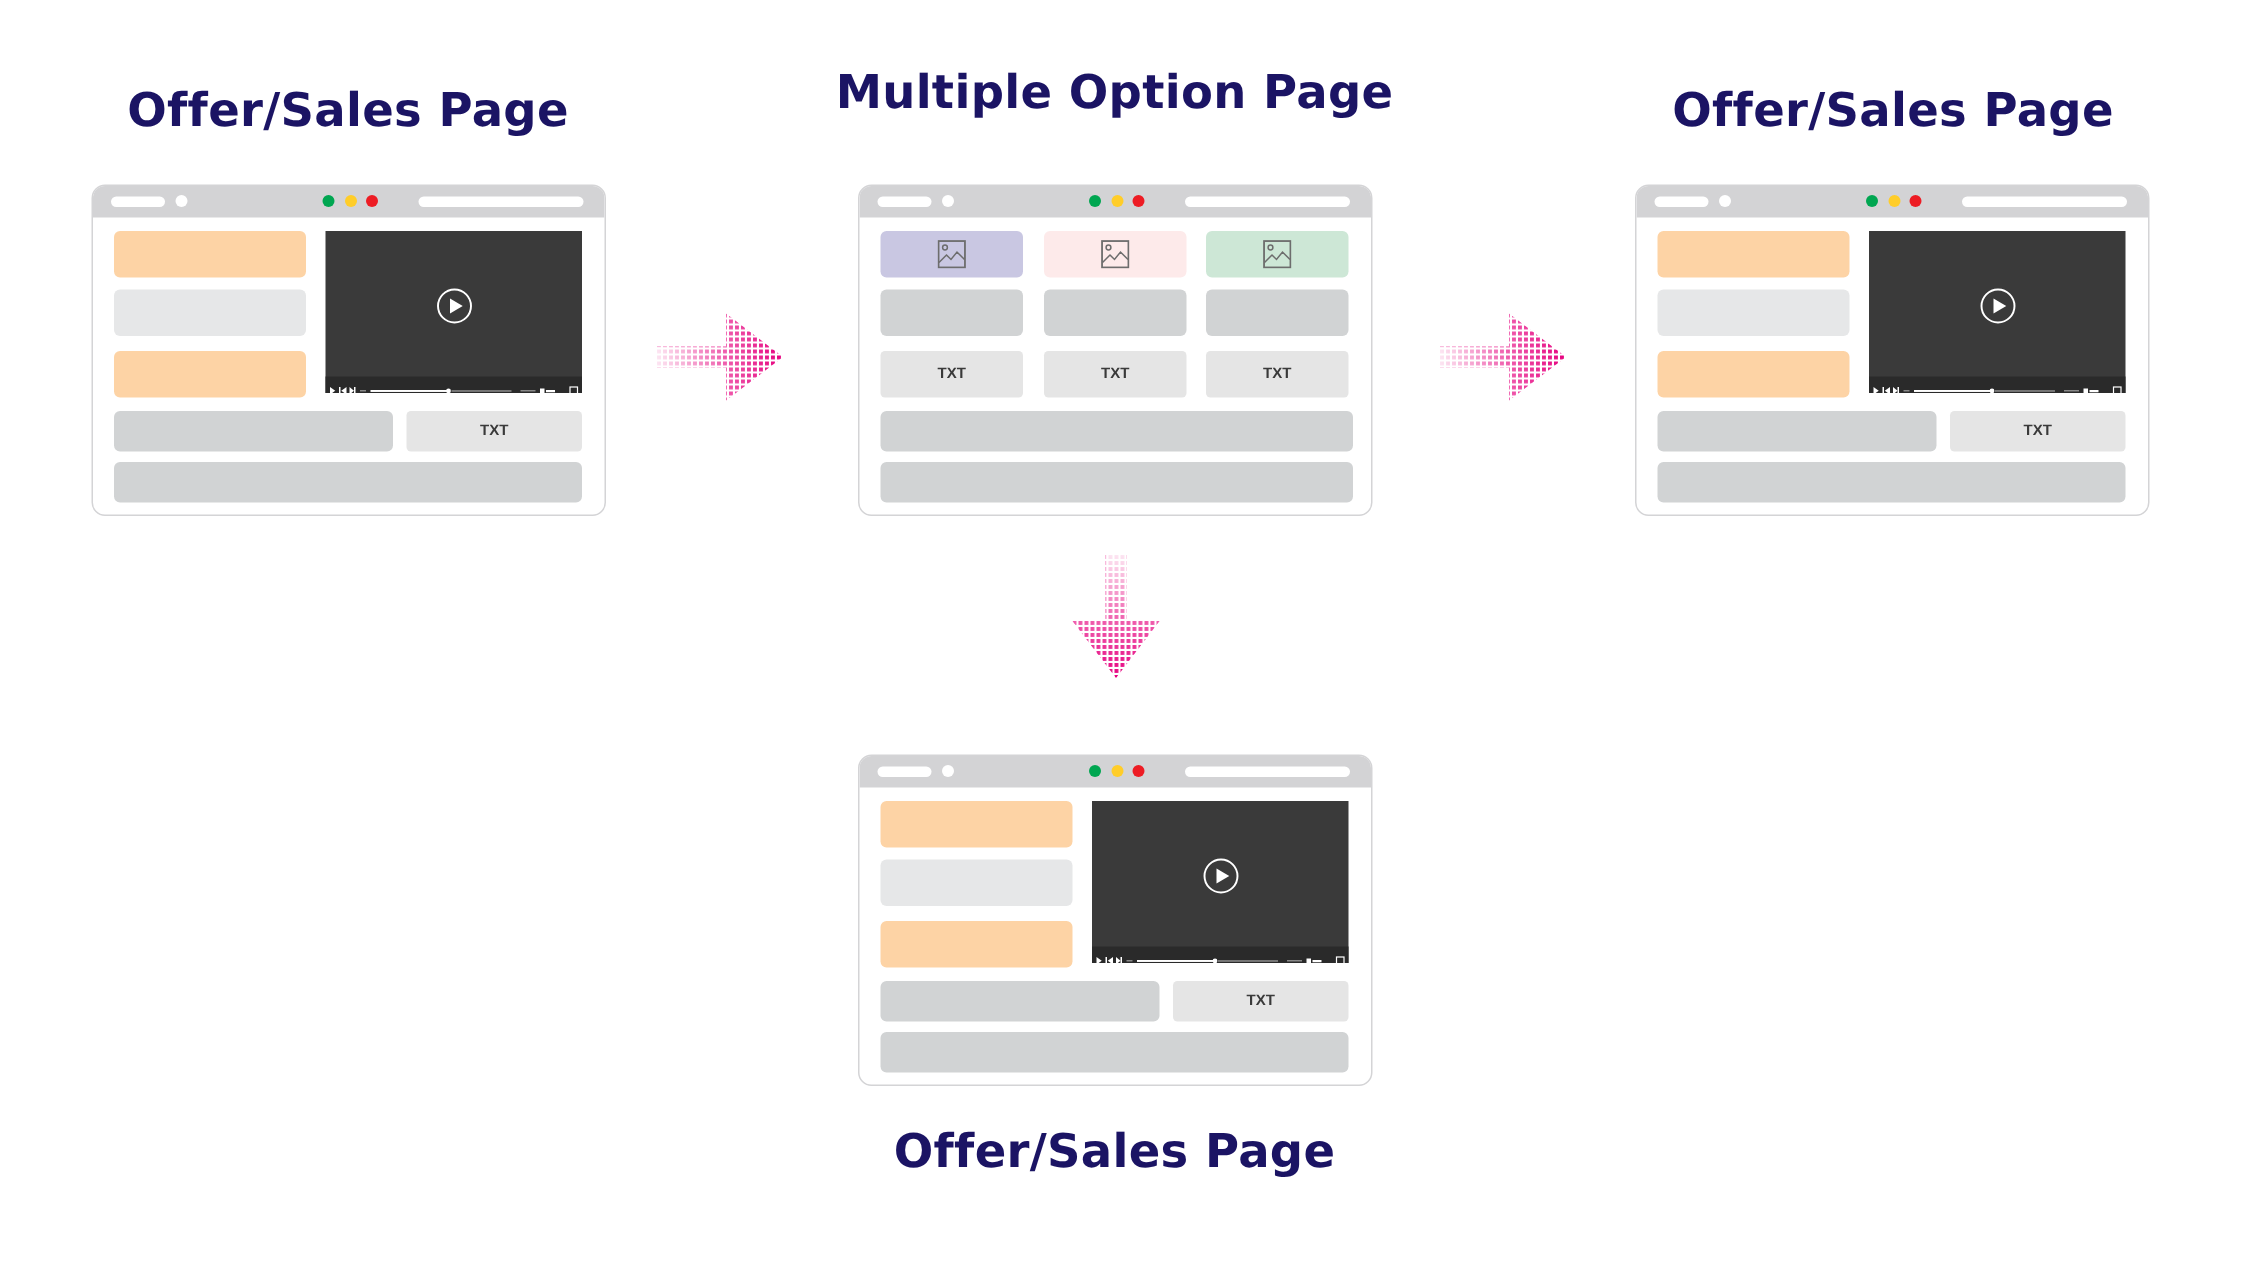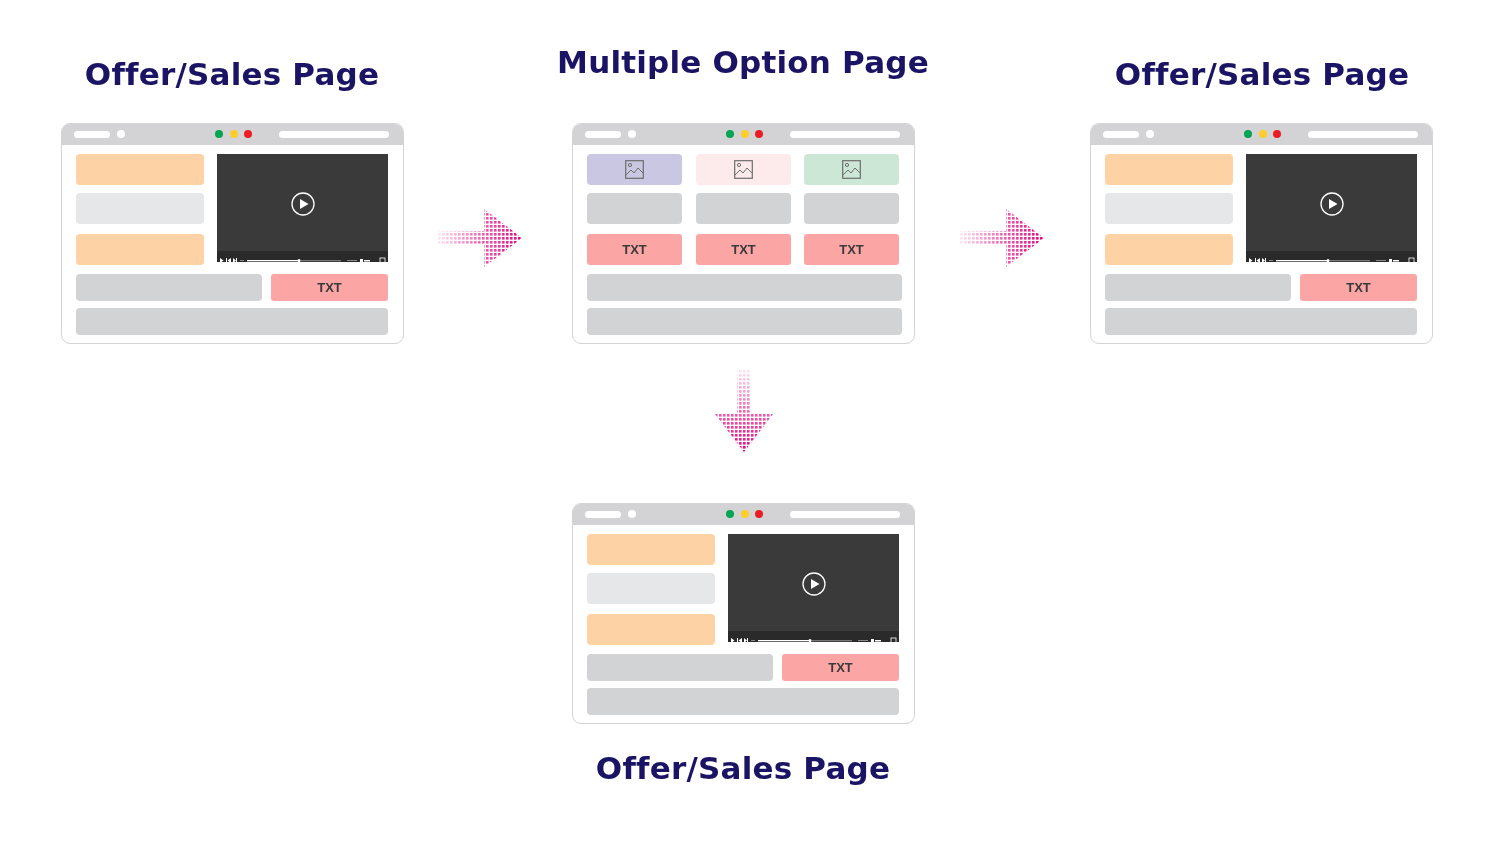--- a/index.html
+++ b/index.html
@@ -6,21 +6,21 @@
   body { width:1500px; height:849px; background:#ffffff; position:relative; overflow:hidden; font-family:"DejaVu Sans", sans-serif; }
   .title { position:absolute; color:#1b1464; font-family:"DejaVu Sans", sans-serif; font-weight:bold; font-size:31px; letter-spacing:0.2px; white-space:nowrap; transform:translateX(-50%); }
   .win { position:absolute; width:343px; height:221px; background:#fff; border:1.5px solid #d4d4d6; border-radius:9px; box-sizing:border-box; overflow:hidden; }
   .bar { position:absolute; left:0; top:0; width:100%; height:21px; background:#d3d3d5; }
   .pill { position:absolute; background:#fff; border-radius:4px; height:7px; top:7px; }
   .pill.l { left:12px; width:36px; }
   .pill.r { left:217px; width:110px; }
   .dotw { position:absolute; left:55px; top:6px; width:8px; height:8px; border-radius:50%; background:#fff; }
   .dot { position:absolute; top:6px; width:8px; height:8px; border-radius:50%; }
   .blk { position:absolute; border-radius:4px; }
-  .btn { position:absolute; border-radius:3px; background:#fca5a5; display:flex; align-items:center; justify-content:center; font-family:"Liberation Sans", sans-serif; font-weight:bold; font-size:13px; color:#3a3a3a; cursor:pointer; }
+  .btn { position:absolute; border-radius:3px; background:#e5e5e5; display:flex; align-items:center; justify-content:center; font-family:"Liberation Sans", sans-serif; font-weight:bold; font-size:10px; color:#3a3a3a; cursor:pointer; }
   .video { position:absolute; background:#3a3a3a; }
   .ctrl { position:absolute; left:0; bottom:0; width:100%; height:11px; background:#2a2a2a; }
   .play { position:absolute; left:50%; top:46%; transform:translate(-50%,-50%); width:24px; height:24px; }
   .arrow { position:absolute; }
 </style>
 </head>
 <body>
 
 <svg width="0" height="0" style="position:absolute">
   <defs>

